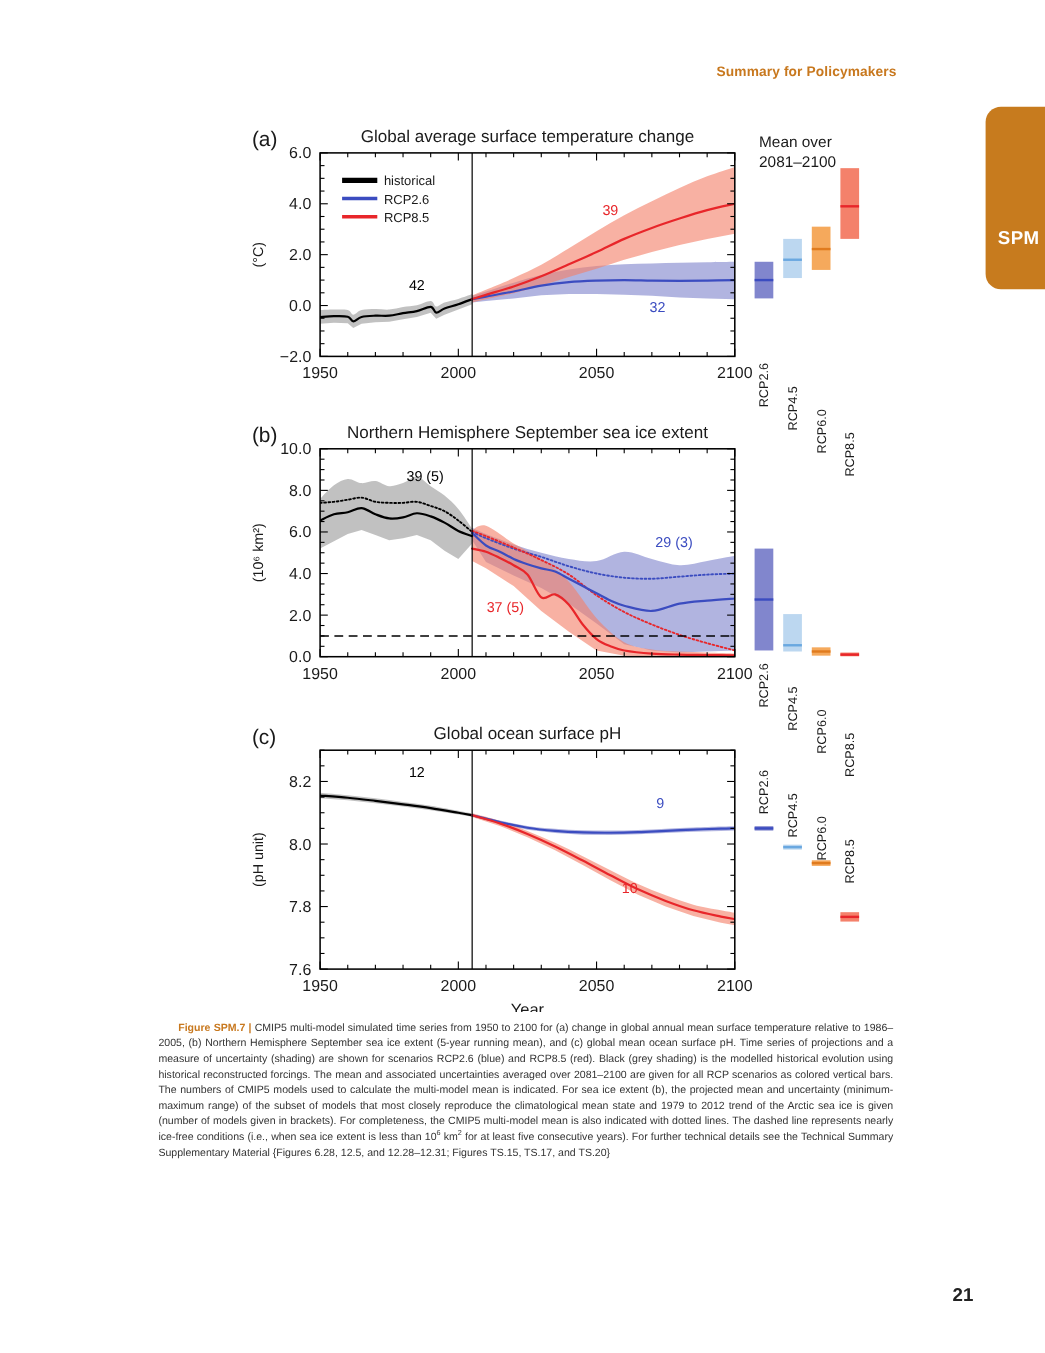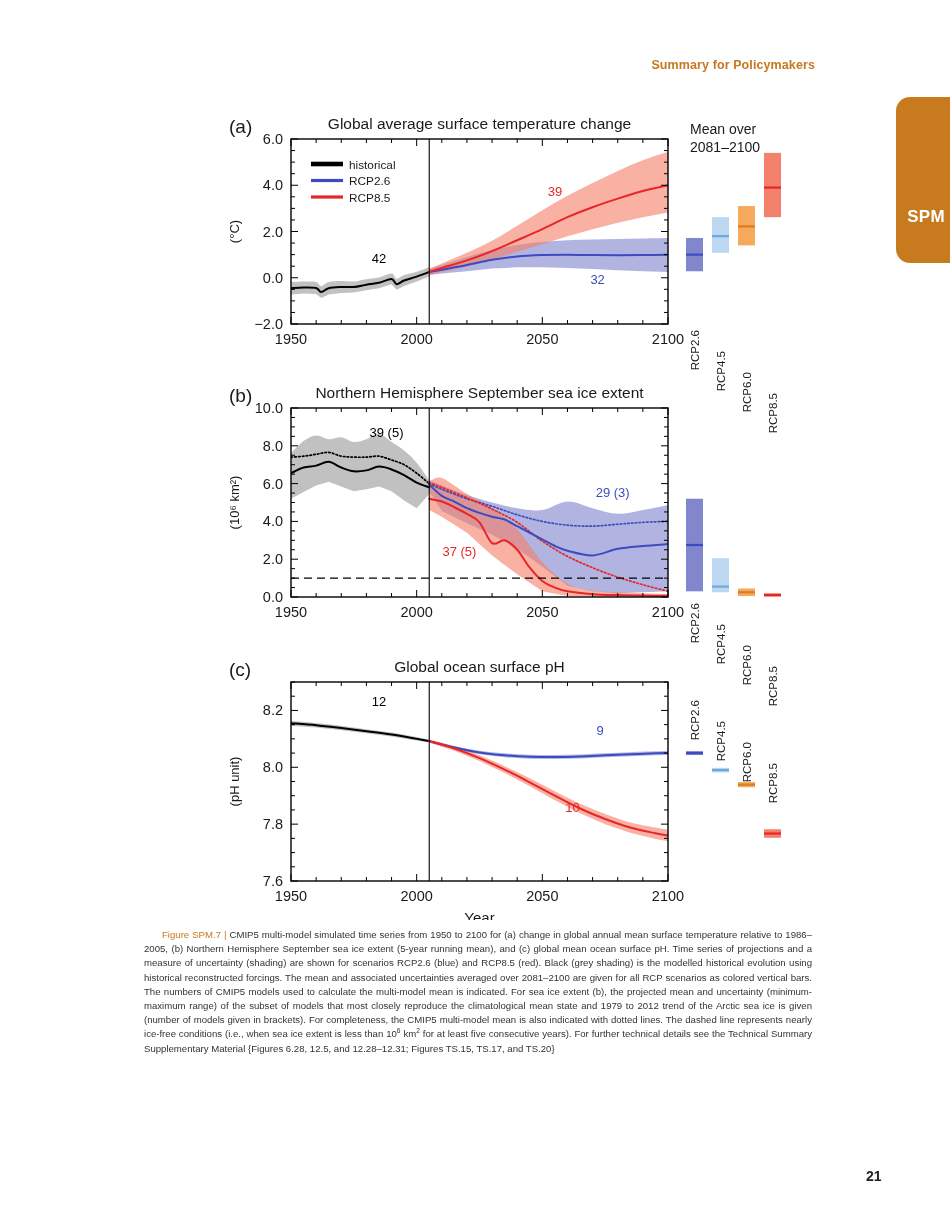--- a/index.html
+++ b/index.html
@@ -22,35 +22,35 @@
     position:absolute;left:896px;top:97px;width:60px;height:166px;
     background:#c77b1e;border-radius:14px 0 0 14px;
   }
   .spmtab .lbl{
     position:absolute;left:8px;top:110px;width:44px;text-align:center;
     color:#ffffff;font-size:17px;font-weight:bold;letter-spacing:.3px;
   }
   
   .pageno{
     position:absolute;left:866px;top:1168px;
-    font-size:14px;font-weight:bold;color:#222;
+    font-size:17px;font-weight:bold;color:#222;
   }
 
   
   .figure{position:absolute;left:0;top:0;width:950px;height:920px;}
   svg.figsvg{display:block;}
 
   
   .caption{
     position:absolute;left:144px;top:928px;width:668px;
     font-size:9.6px;line-height:14.2px;color:#333333;
     text-align:justify;
     font-family:"Liberation Sans", sans-serif;
   }
-  .caption b{color:#c8781e;font-weight:normal;padding-left:18px;}
+  .caption b{color:#c8781e;font-weight:bold;padding-left:18px;}
   .caption sup{font-size:6.6px;vertical-align:super;line-height:0;}
 </style>
 </head>
 <body>
 
 <div class="page">
 
   <div class="runhead">Summary for Policymakers</div>
 
   <div class="spmtab">

